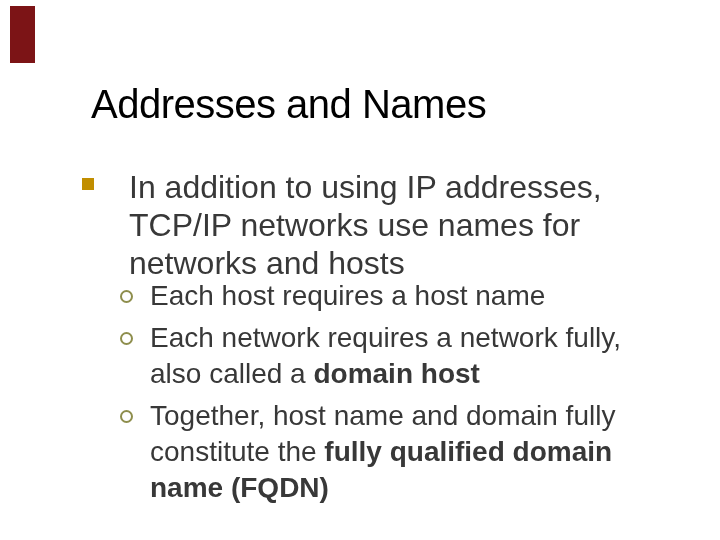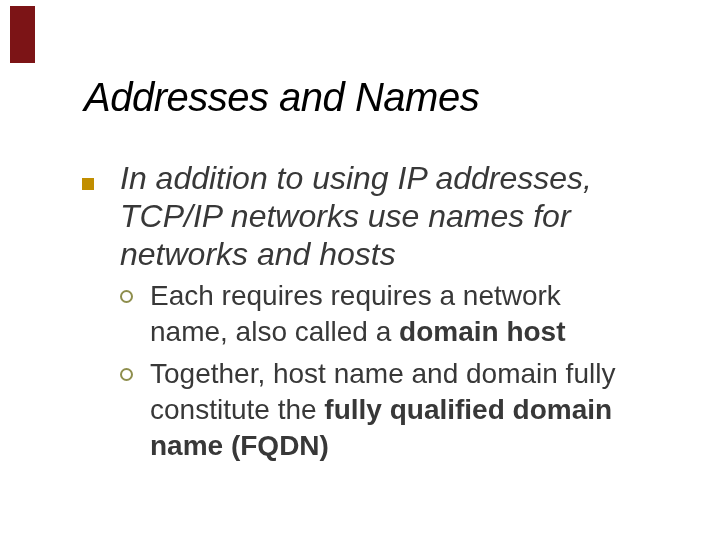--- a/index.html
+++ b/index.html
@@ -68,30 +68,34 @@
   }
   .bold-run{ font-weight:bold; color:var(--body-text,#383838); }
 </style>
 </head>
 <body>
 
 <div class="slide">
 
   <div class="corner-mark"></div>
 
-  <h1 class="slide-title" style="margin:8px;font-weight:normal;font-style:italic;">Addresses and Names</h1>
+  <h1 class="slide-title" style="margin:15px;font-weight:normal;">Addresses and Names</h1>
 
   <span class="square-bullet"></span>
 
-  <p class="main-bullet-text" style="margin:0;font-style:italic;">In addition to using IP addresses, TCP/IP networks use names for networks and hosts</p>
+  <p class="main-bullet-text" style="margin:9px;">In addition to using IP addresses, TCP/IP networks use names for networks and hosts</p>
 
   <ul class="sub-list">
     <li>
       <span class="circle-bullet"></span>
-      <span>Each requires requires a network name, also called a </span><b class="bold-run">domain host</b>
+      <span>Each host requires a host name</span><b class="bold-run"></b>
+    </li>
+    <li>
+      <span class="circle-bullet"></span>
+      <span>Each network requires a network fully, also called a </span><b class="bold-run">domain host</b>
     </li>
     <li>
       <span class="circle-bullet"></span>
       <span>Together, host name and domain fully constitute the </span><b class="bold-run">fully qualified domain name (FQDN)</b>
     </li>
   </ul>
 
 </div>
 
 </body></html>

